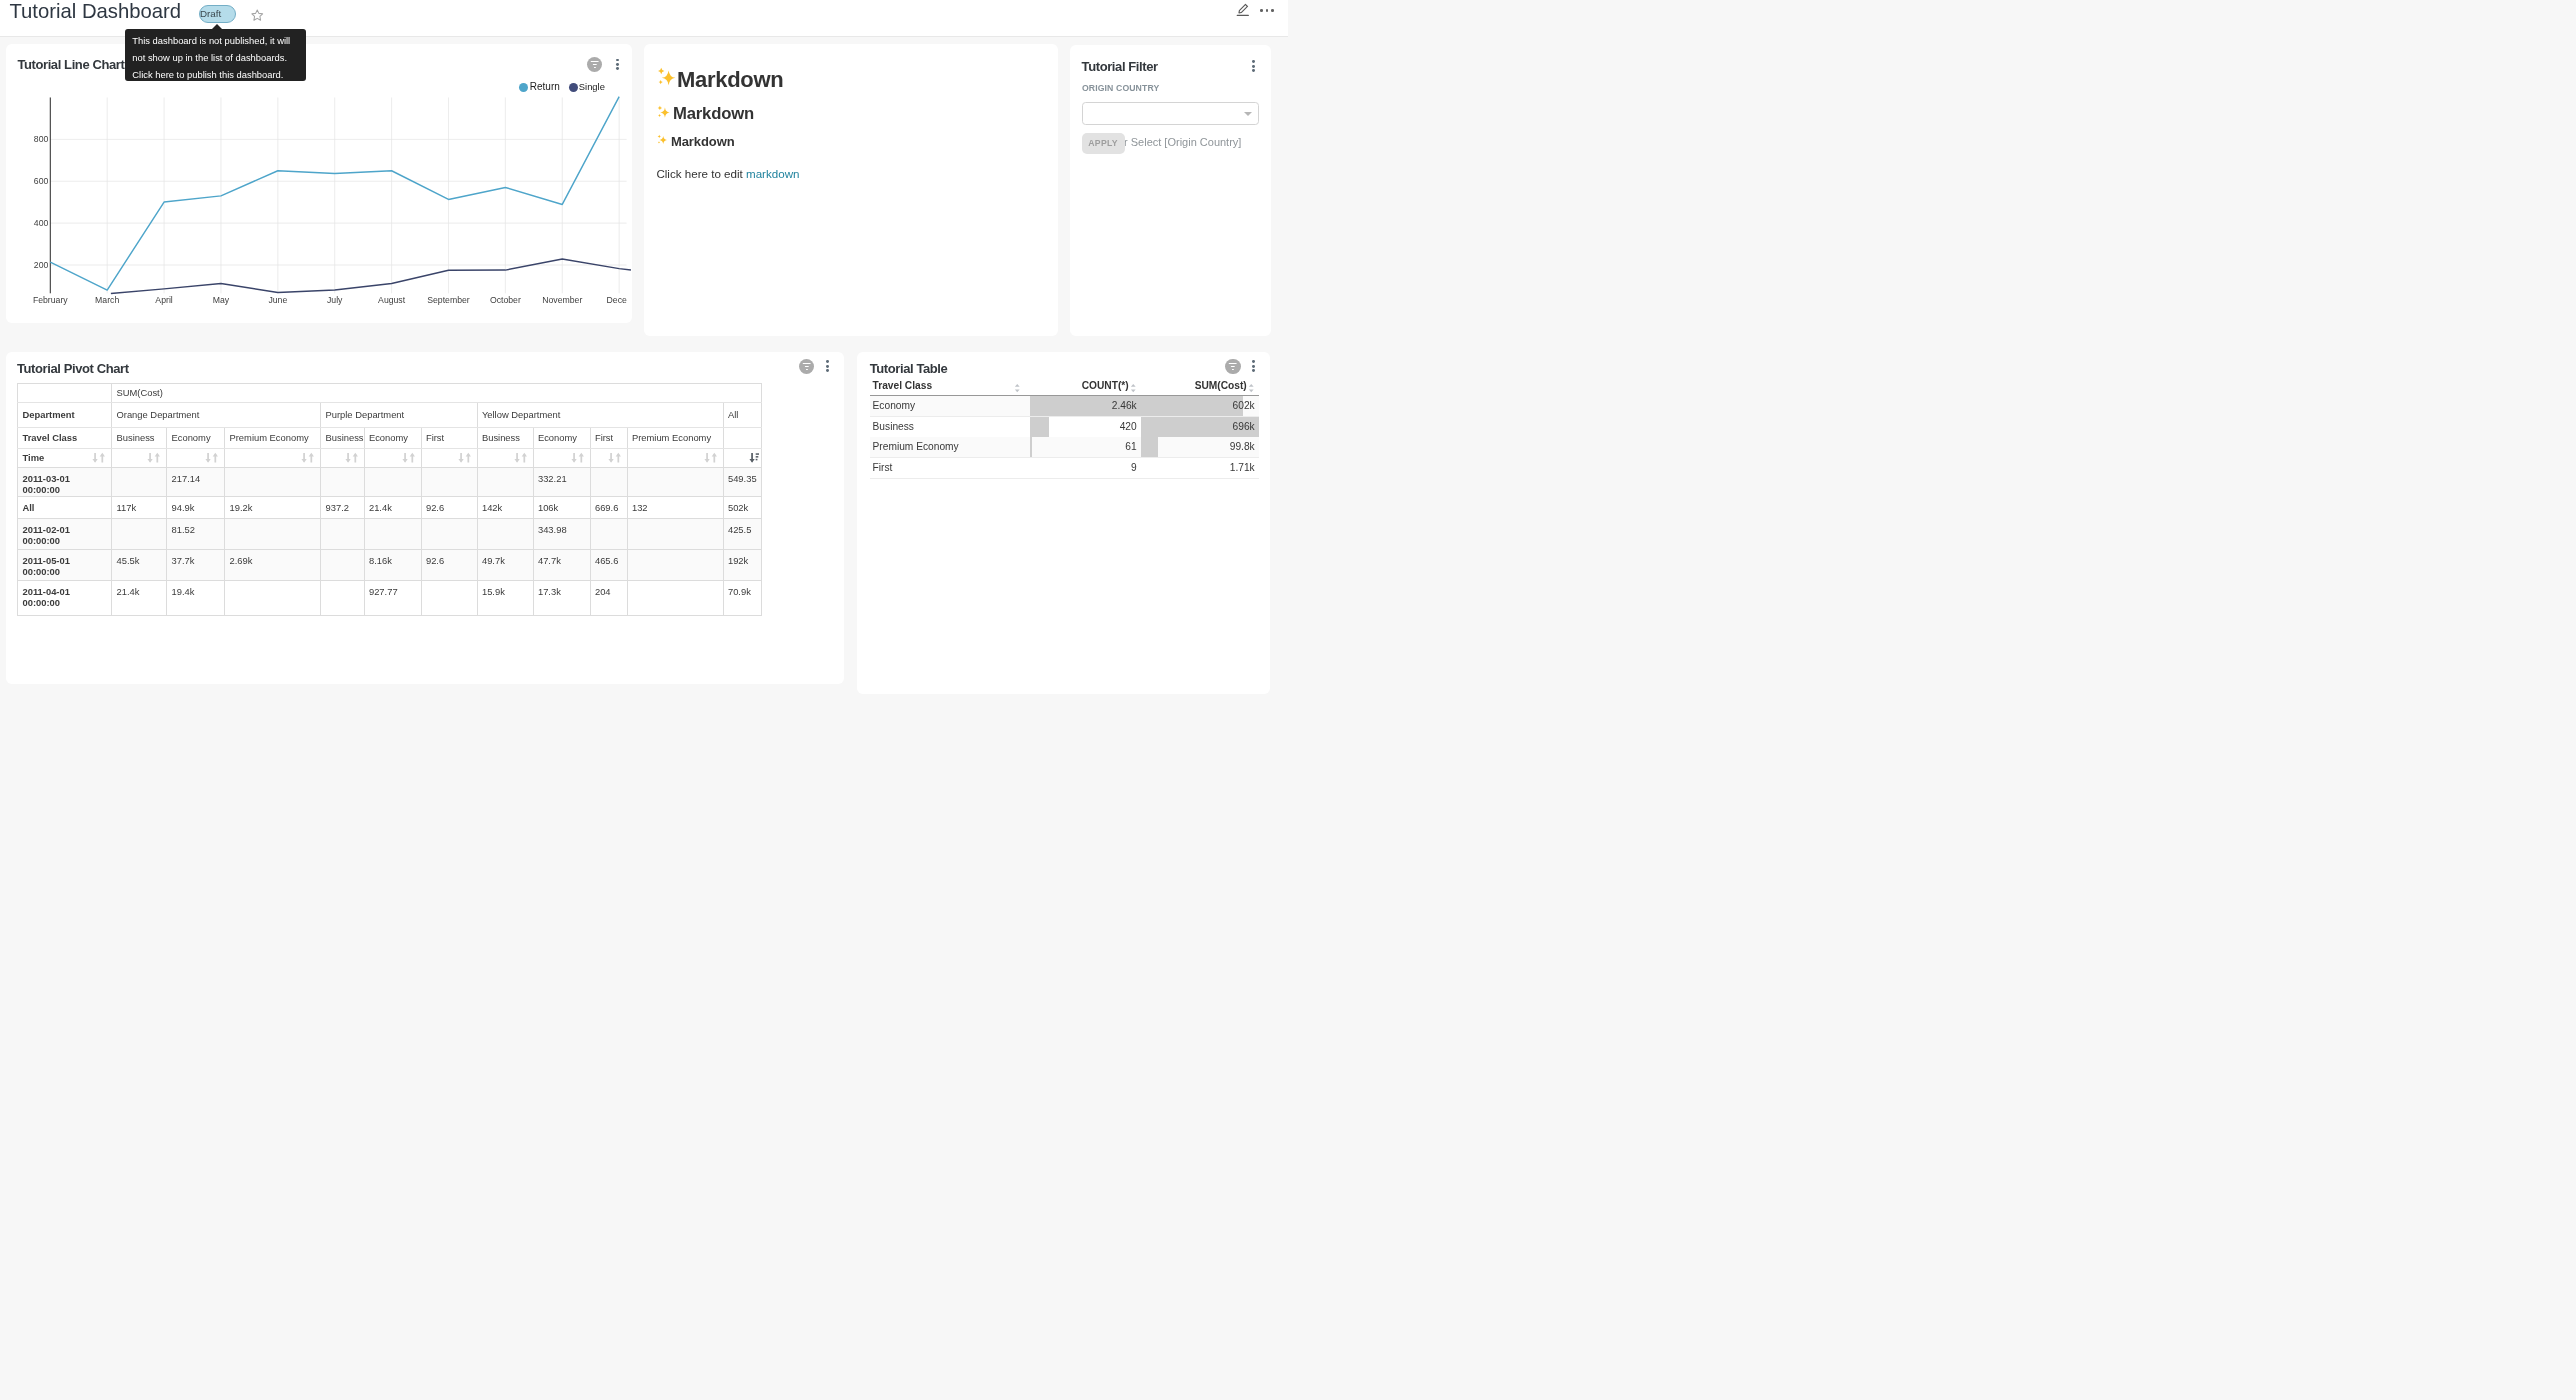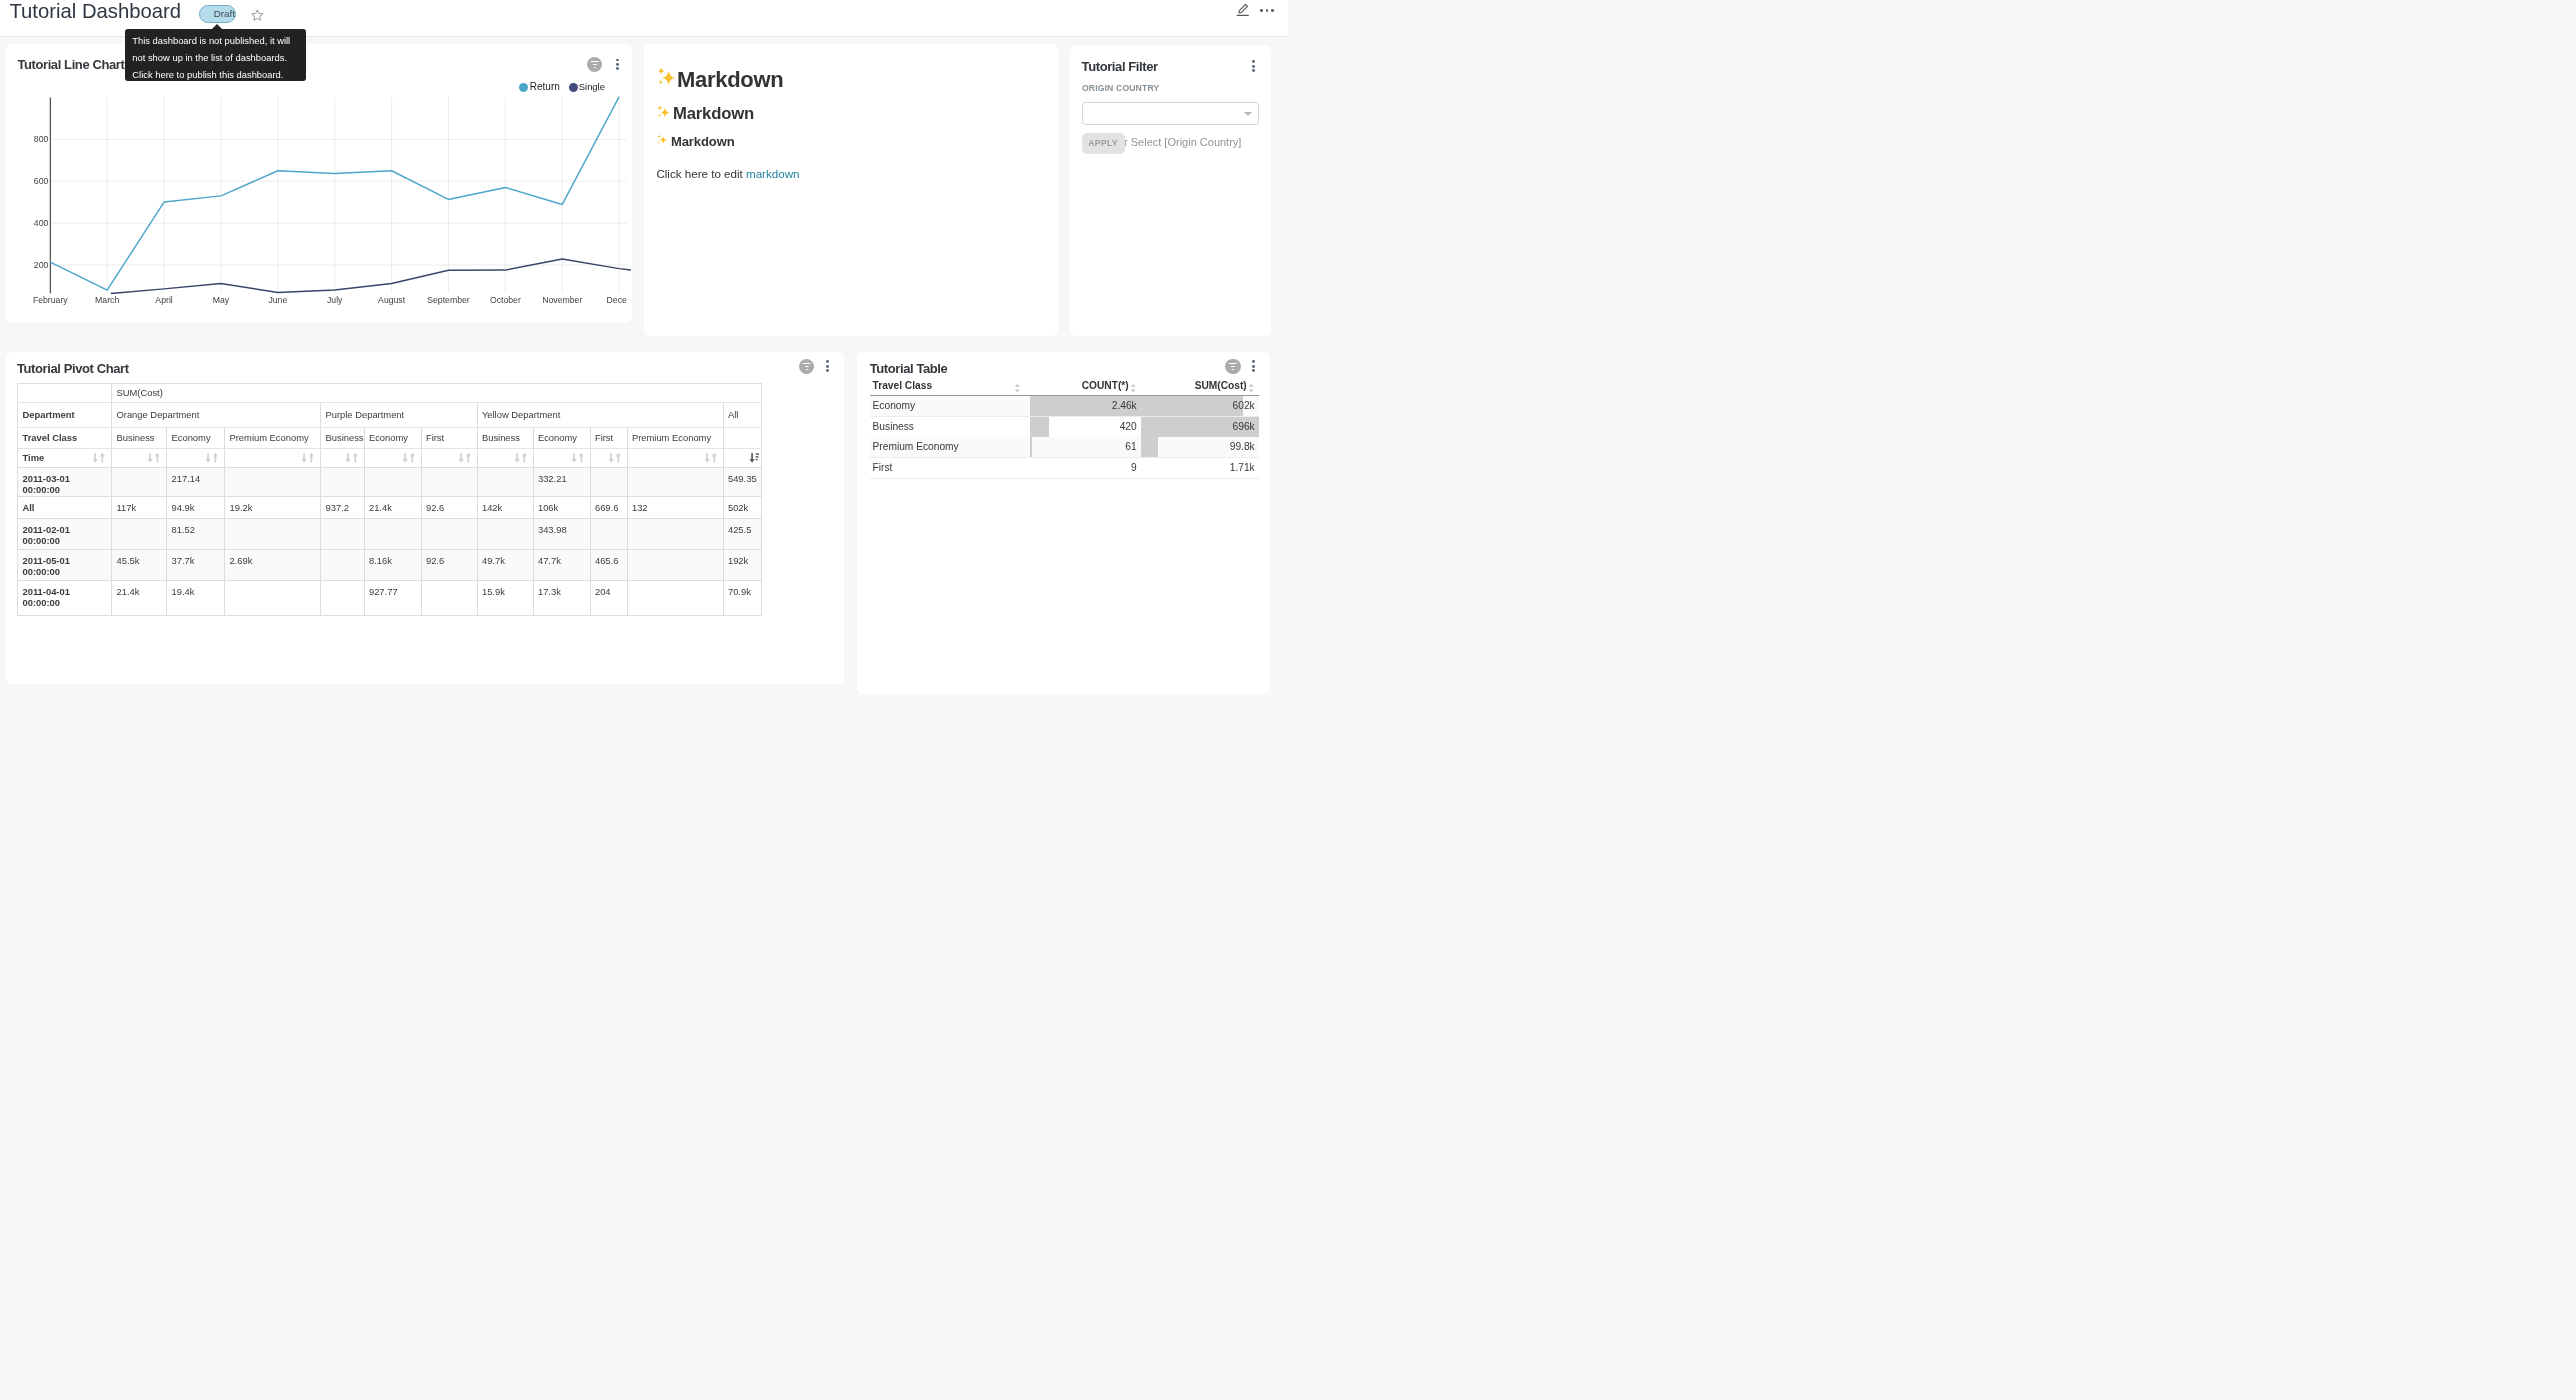--- a/index.html
+++ b/index.html
@@ -28,21 +28,21 @@
 .trow { position:absolute; left:12.7px; width:389px; height:21px; border-bottom:0.7px solid #ececec; font-size:10.2px; color:#383838; }
 .trow .bar { position:absolute; top:0; height:20px; background:#cecece; }
 .tlab { position:absolute; left:2.9px; top:3.6px; }
 .tnum { position:absolute; left:0; top:3.6px; text-align:right; }
 </style>
 </head>
 <body>
 
 <div class="abs" style="left:0;top:0;width:1288px;height:37px;background:#fff;border-bottom:0.7px solid #e8e8e8;"></div>
 <div class="abs" style="left:9.4px;top:0px;font-size:20.3px;color:#2e3742;">Tutorial Dashboard</div>
-<div class="abs" style="left:199px;top:4.7px;width:37px;height:18px;border-radius:9px;background:#b5dcea;border:0.9px solid #74aec6;font-size:9.8px;color:#3c4a51;text-align:right;line-height:16.3px;">Draft</div>
+<div class="abs" style="left:199px;top:4.7px;width:37px;height:18px;border-radius:9px;background:#b5dcea;border:0.9px solid #74aec6;font-size:9.8px;color:#3c4a51;text-align:left;line-height:16.3px;">Draft</div>
 <svg class="abs" style="left:250px;top:7.6px;" width="14.5" height="14.5" viewBox="0 0 24 24" fill="none" stroke="#a4a4a4" stroke-width="1.7" stroke-linejoin="round">
     <path d="M12 3.2 L14.7 8.9 L20.9 9.7 L16.4 14 L17.5 20.2 L12 17.2 L6.5 20.2 L7.6 14 L3.1 9.7 L9.3 8.9 Z"></path>
   </svg>
 
 <svg class="abs" style="left:1235px;top:2.2px;" width="15.6" height="15.6" viewBox="0 0 1024 1024" fill="#5a5a5a">
     <path d="M257.7 752c2 0 4-.2 6-.5L431.9 722c2-.4 3.9-1.3 5.3-2.8l423.9-423.9a9.96 9.96 0 000-14.1L694.9 114.9c-1.9-1.9-4.4-2.9-7.1-2.9s-5.2 1-7.1 2.9L256.8 538.8c-1.5 1.5-2.4 3.3-2.8 5.3l-29.5 168.2a33.5 33.5 0 009.4 29.8c6.6 6.4 14.9 9.9 23.8 9.9zm67.4-174.4L687.8 215l73.3 73.3-362.7 362.6-88.9 15.7 15.6-89zM880 836H144c-17.7 0-32 14.3-32 32v36c0 4.4 3.6 8 8 8h784c4.4 0 8-3.6 8-8v-36c0-17.7-14.3-32-32-32z"></path>
   </svg>
 
 <div class="abs" style="left:1260px;top:9.2px;display:flex;gap:3px;">
 <span style="width:2.5px;height:2.5px;border-radius:50%;background:#636363;"></span>

